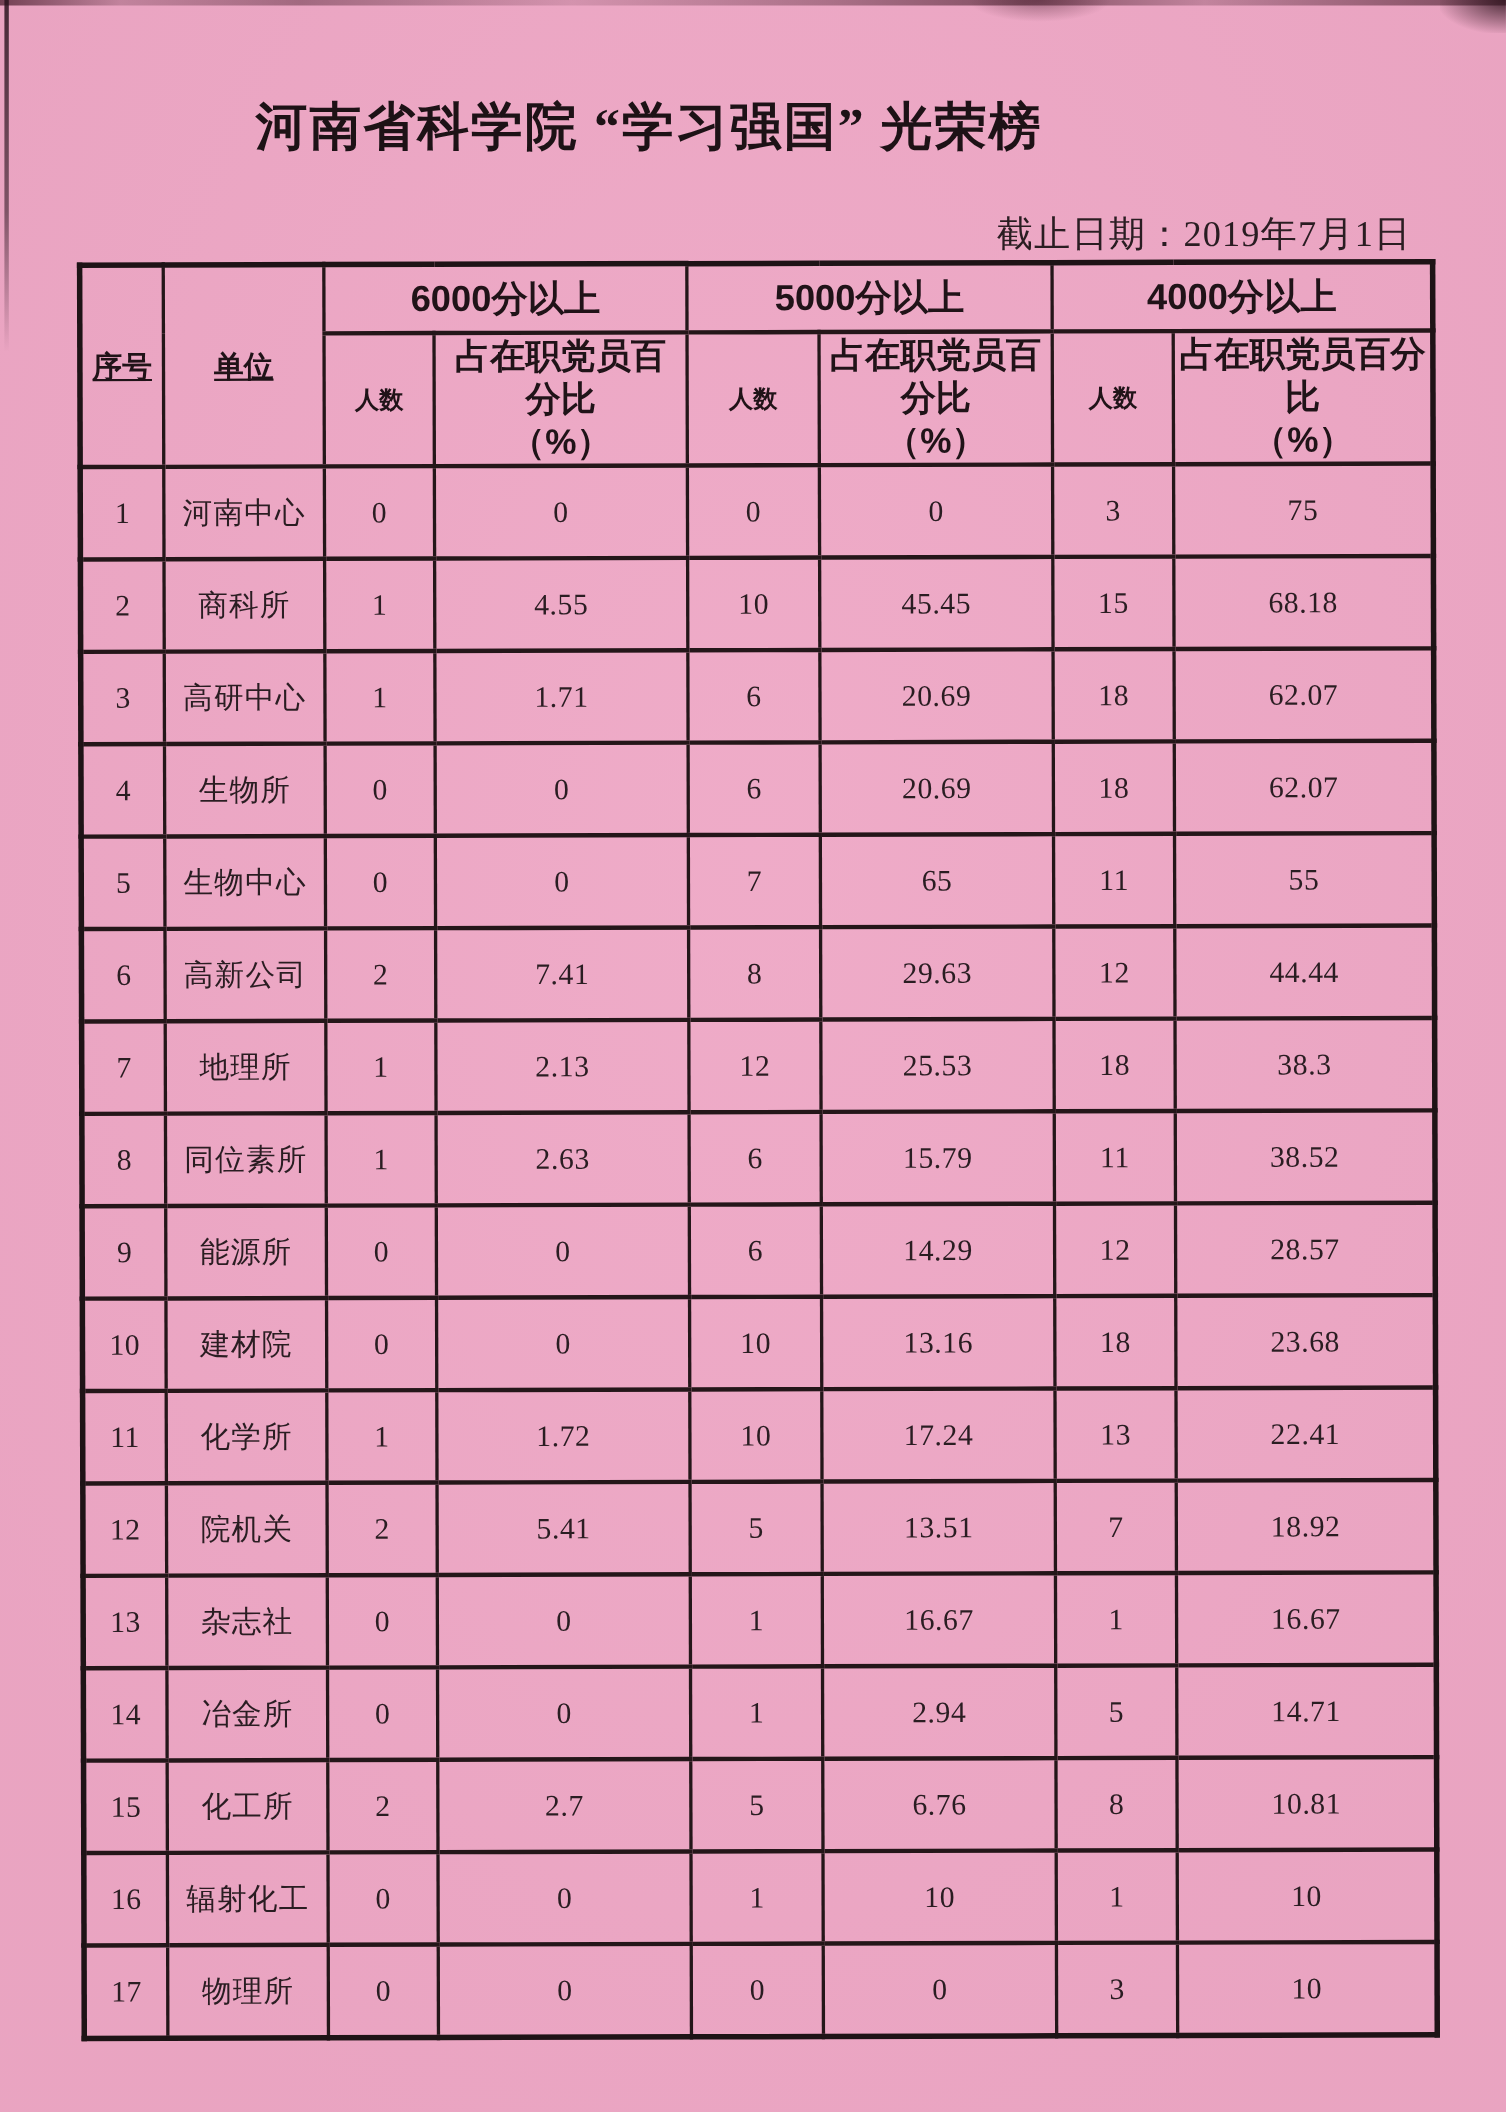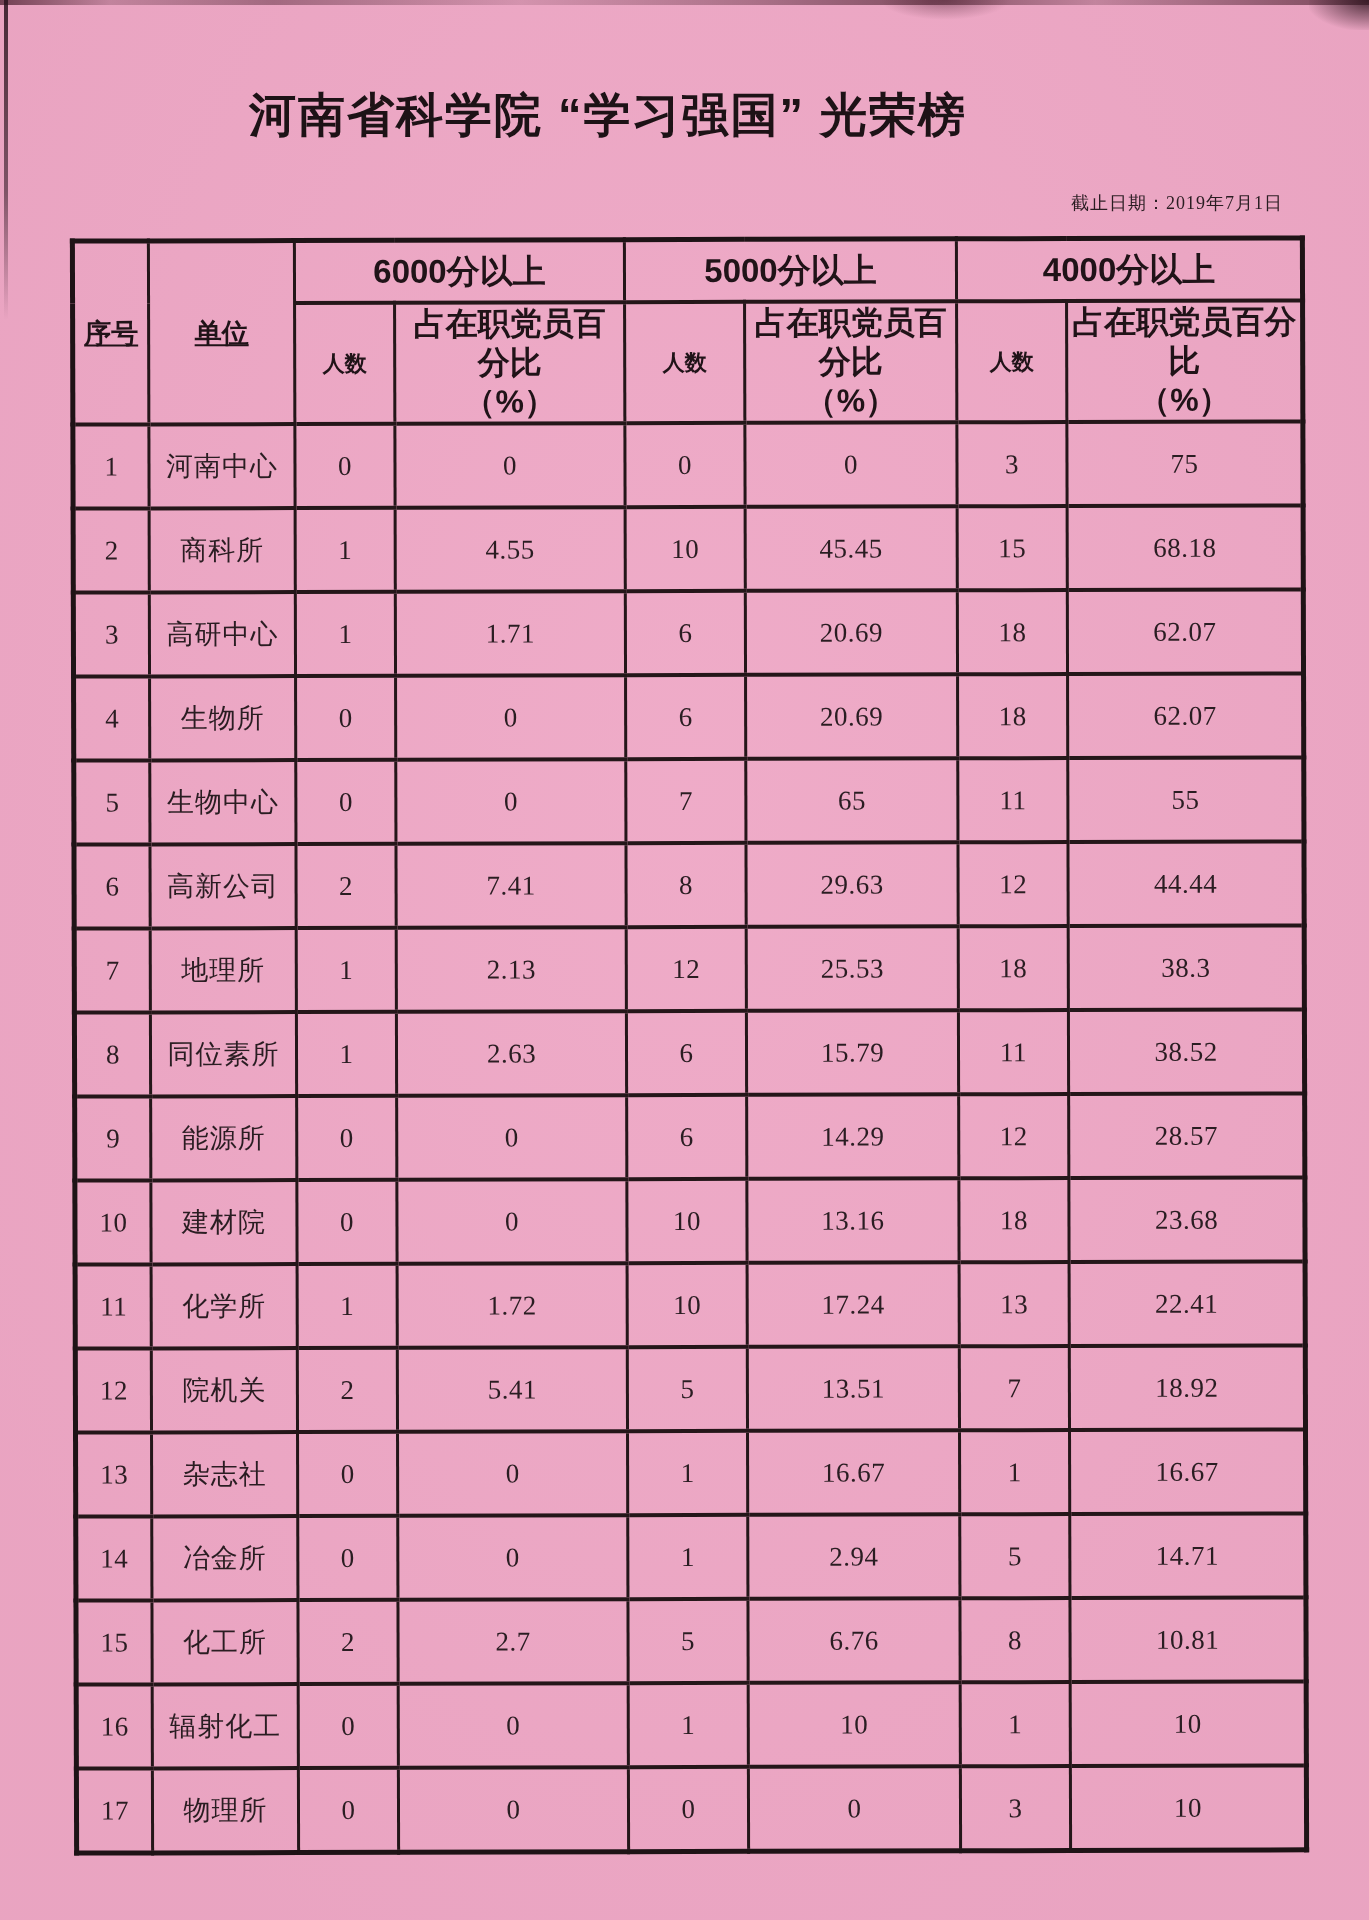--- a/index.html
+++ b/index.html
@@ -43,27 +43,26 @@
   }
   
   .doc-title {
     position: absolute;
     top: 84px; left: 0; width: 1180px;
     text-align: center;
     font-size: 47px;
     font-weight: bold;
     letter-spacing: 2px;
     color: #1d1216;
-    font-family: Liberation Sans, sans-serif;
-    padding-left: 18px;
+    font-family: Liberation Serif, serif;
   }
   .doc-date {
     position: absolute;
     top: 191px; right: 86px;
-    font-size: 18px;
+    font-size: 33px;
     color: #2a1d22;
     letter-spacing: 1px;
   }
   
   .table-wrap {
     position: absolute;
     top: 237px; left: 72px; width: 1230px;
     transform: rotate(-0.15deg);
   }
   table.honor {

